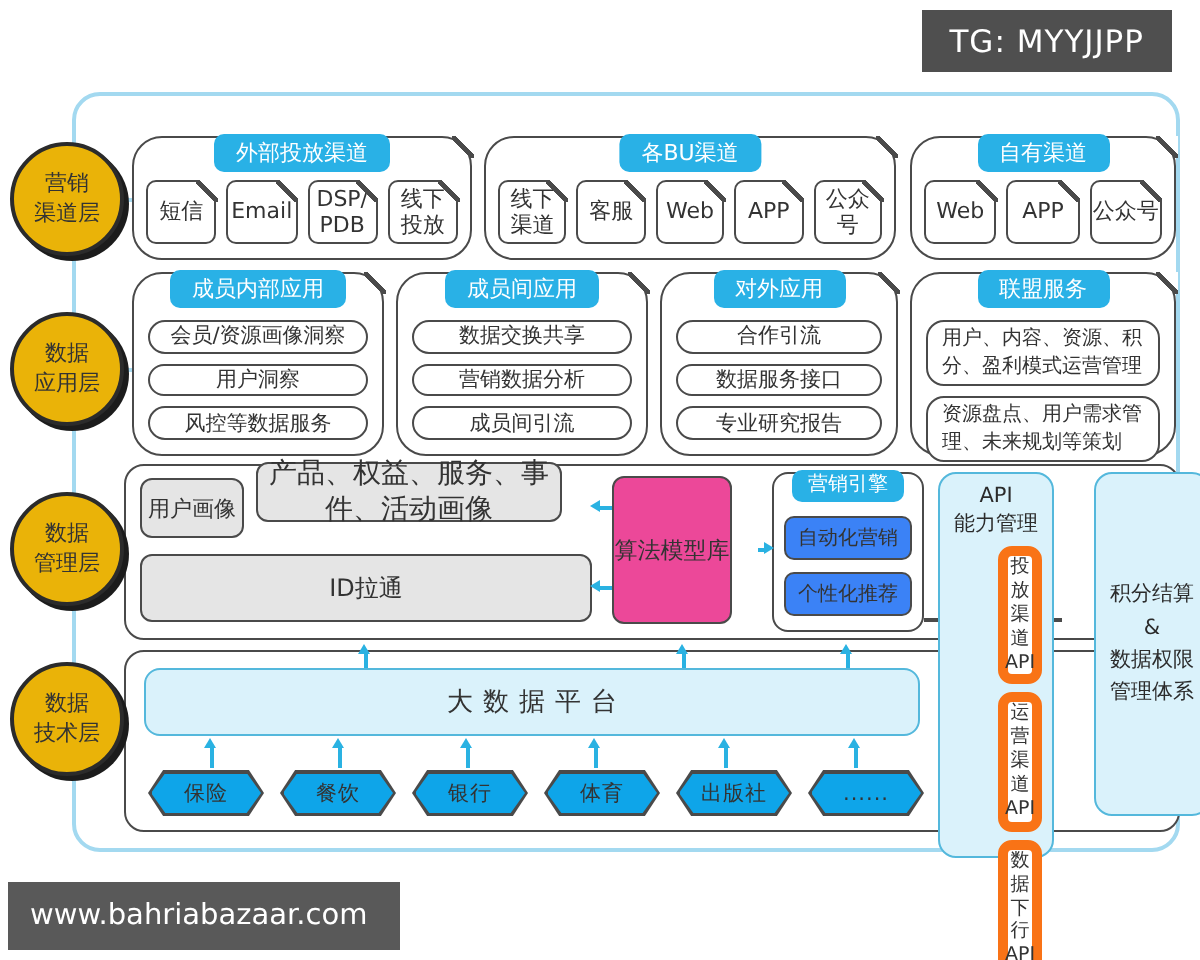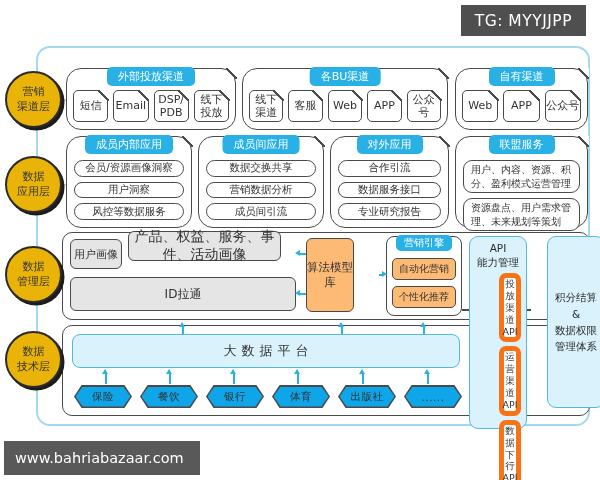--- a/index.html
+++ b/index.html
@@ -51,21 +51,21 @@
     justify-content:flex-start; align-items:center; padding:2px 7px; }
 
   
   .big-container { background:#fff; border:1.5px solid #4a4a4a; border-radius:10px; z-index:1; }
   .wbox { background:#e5e5e5; border:1.5px solid #4a4a4a; border-radius:6px; display:flex;
     align-items:center; justify-content:center; text-align:center; z-index:2; }
 
   
   #engine-group { border:1.5px solid #4a4a4a; border-radius:8px; background:#fff; z-index:2; }
   .eng-col { position:absolute; left:5px; right:5px; top:21px; bottom:7px; display:flex; flex-direction:column; gap:6px; }
-  .ebox { flex:1; border:1.5px solid #4a4a4a; border-radius:5px; background:#fdba74; display:flex;
+  .ebox { flex:1; border:1.5px solid #4a4a4a; border-radius:5px; background:#3b82f6; display:flex;
     align-items:center; justify-content:center; font-size:10px; white-space:nowrap; }
 
   
   .cyan-panel { background:#daf2fb; border:1.5px solid #54b8dc; border-radius:9px; z-index:4; }
   .api-title { padding-top:5px; text-align:center; font-size:10.5px; line-height:1.3; color:#2b2b2b; }
   .api-col { position:absolute; left:5px; right:5px; top:36px; bottom:6px; display:flex; flex-direction:column; gap:4px; }
   .api-chip { flex:1; background:#fff; border:5px solid #f97316; border-radius:7px; display:flex;
     align-items:center; justify-content:center; text-align:center; font-size:9.5px; line-height:1.25; white-space:pre-line;margin-left:24px; }
   #settle-panel { display:flex; align-items:center; justify-content:center; text-align:center;
     font-size:10.5px; line-height:1.55; color:#2b2b2b; }
@@ -176,21 +176,21 @@
     <div class="pill-col">
         <div class="pill multi">用户、内容、资源、积分、盈利模式运营管理</div>
         <div class="pill multi">资源盘点、用户需求管理、未来规划等策划</div>
       </div>
   </div>
 
   <div class="big-container abs" style="left:62px;top:232px;width:528px;height:88px"></div>
   <div class="wbox abs" style="left:70px;top:239px;width:52px;height:30px;font-size:11px">用户画像</div>
   <div class="wbox abs" style="left:128px;top:231px;width:153px;height:30px;font-size:14px">产品、权益、服务、事件、活动画像</div>
   <div class="wbox abs" style="left:70px;top:277px;width:226px;height:34px;font-size:12px">ID拉通</div>
-  <div class="wbox abs" style="left:306px;top:238px;width:48px;height:74px;font-size:11.5px;background:#fdba74">算法模型库</div>
+  <div class="wbox abs" style="left:306px;top:238px;width:60px;height:74px;font-size:11.5px;background:#ec4899">算法模型库</div>
 
   <div id="engine-group" class="abs" style="left:386px;top:236px;width:76px;height:80px">
     <div class="badge" style="font-size:10px;padding:3px 8px">营销引擎</div>
     <div class="eng-col">
         <div class="ebox">自动化营销</div>
         <div class="ebox">个性化推荐</div>
       </div>
   </div>
 
   <div class="cyan-panel abs" style="left:469px;top:236px;width:58px;height:193px">

